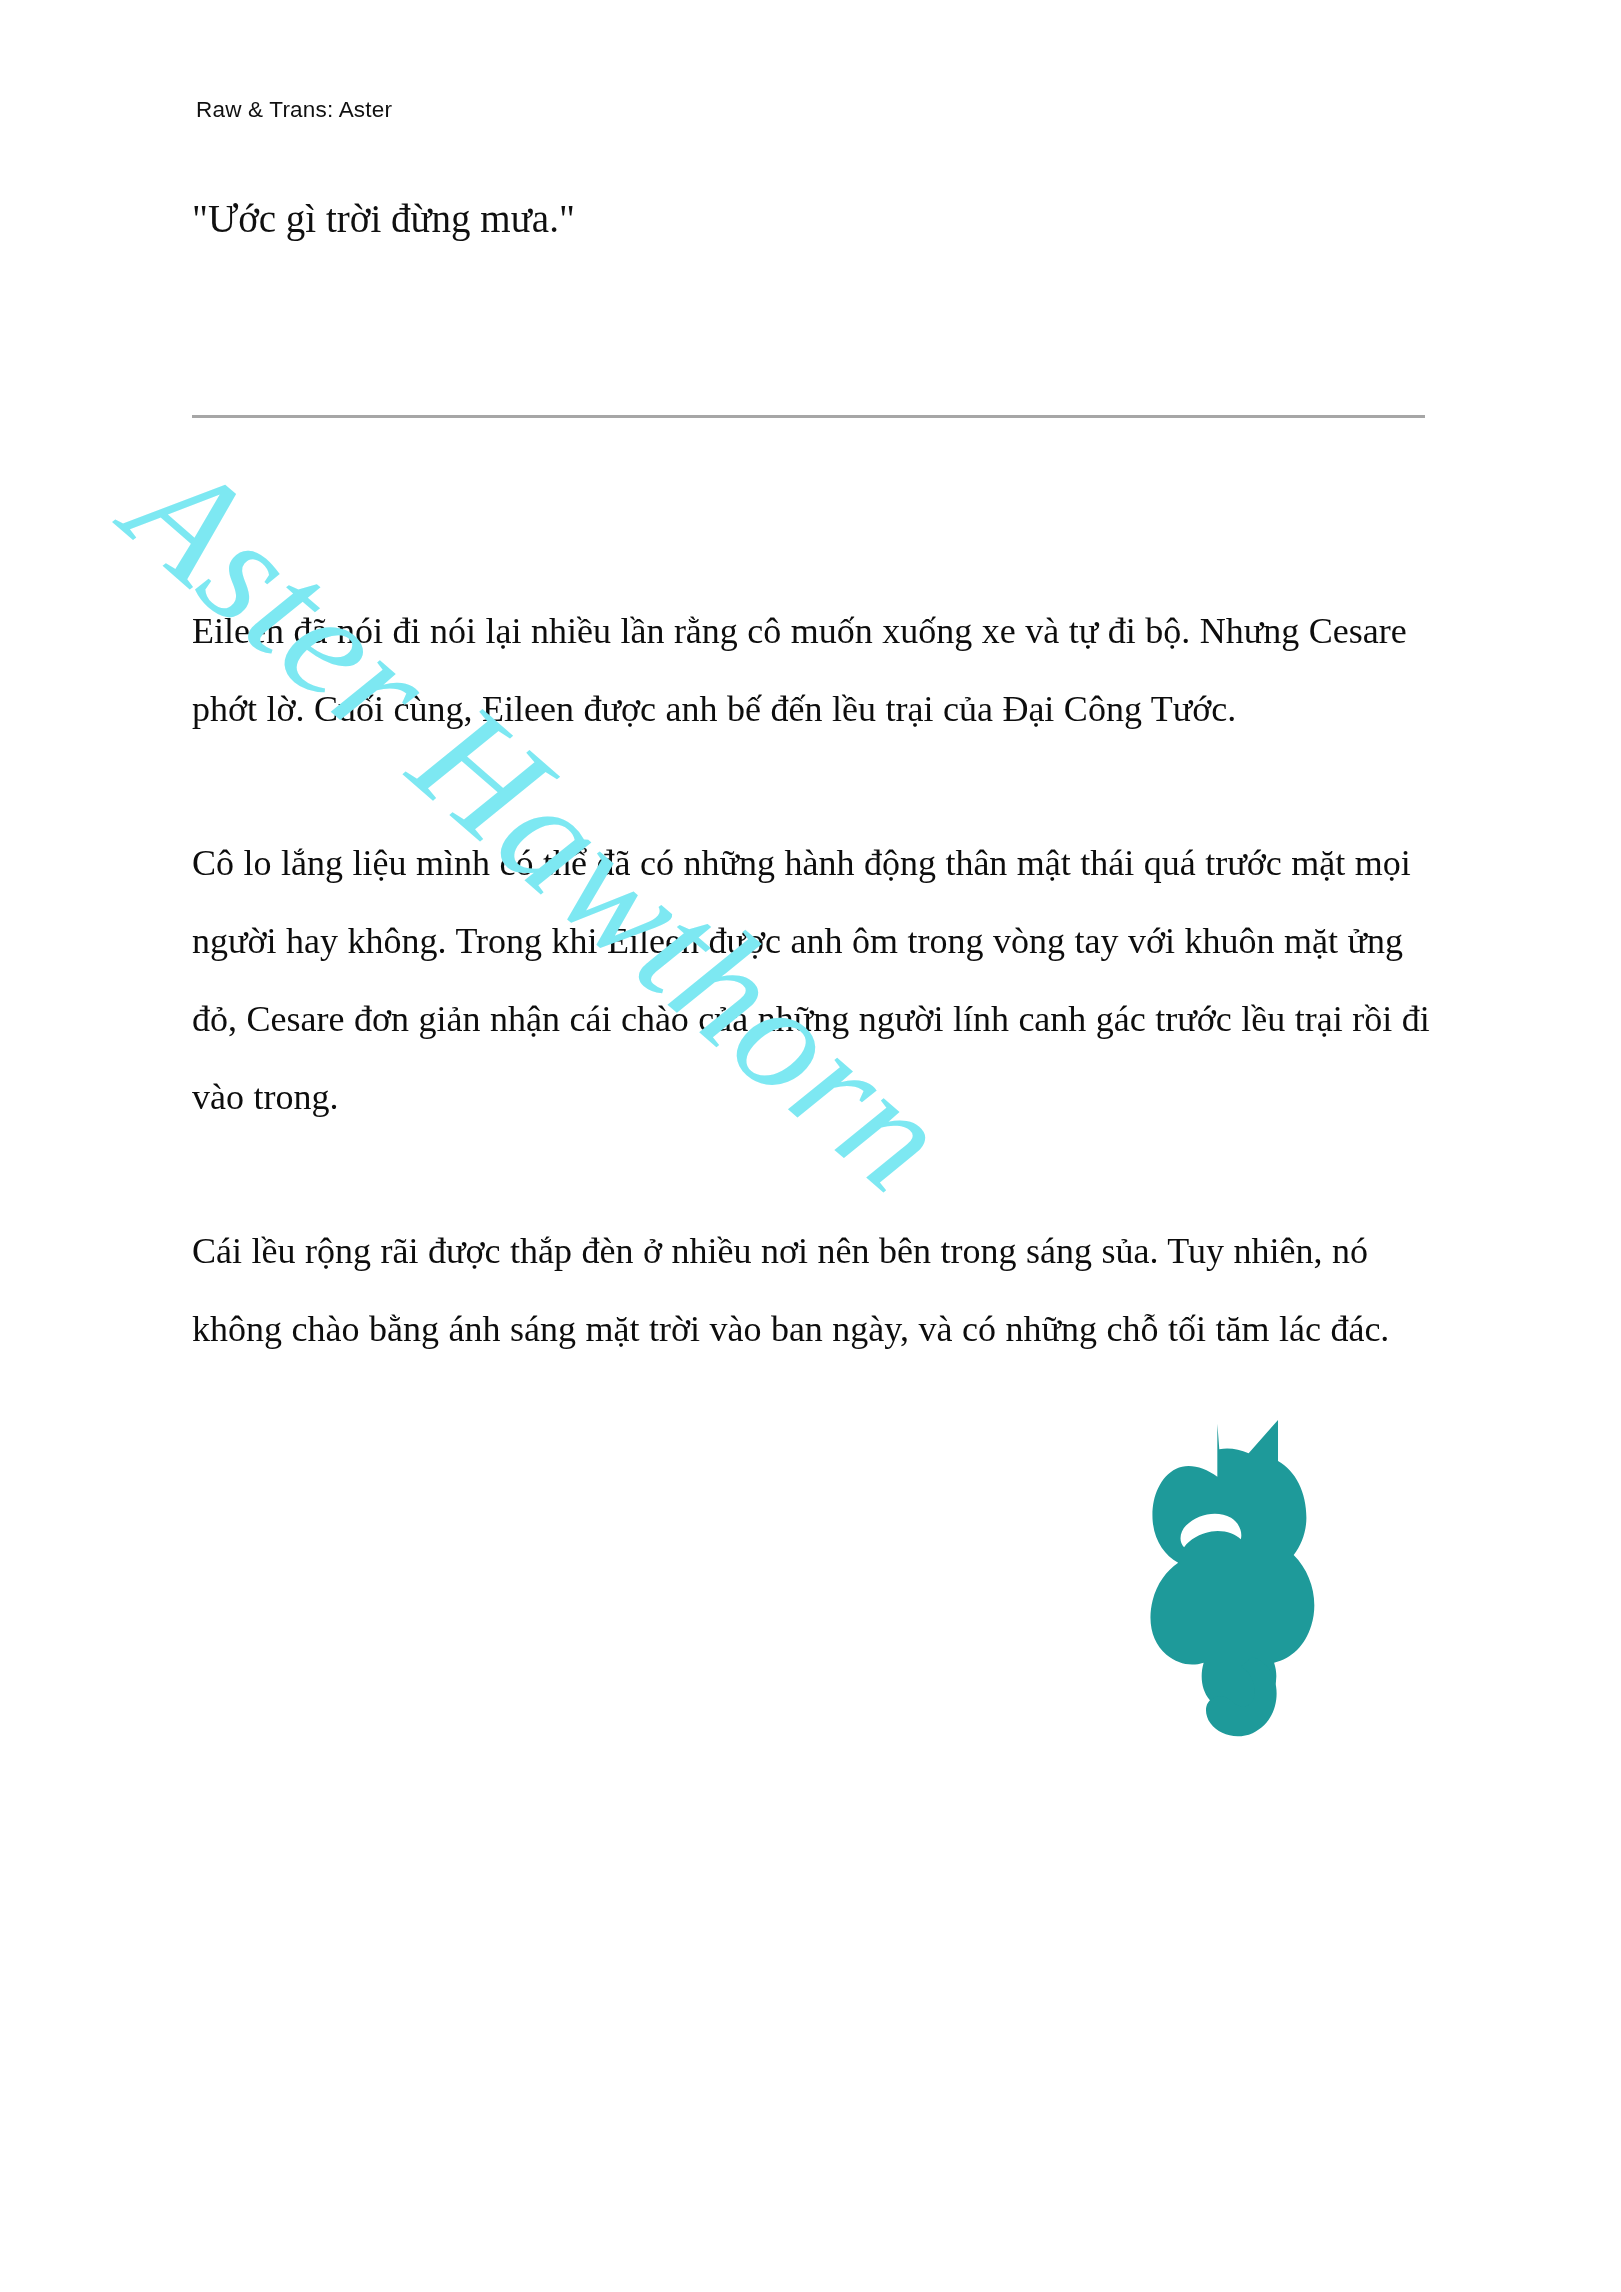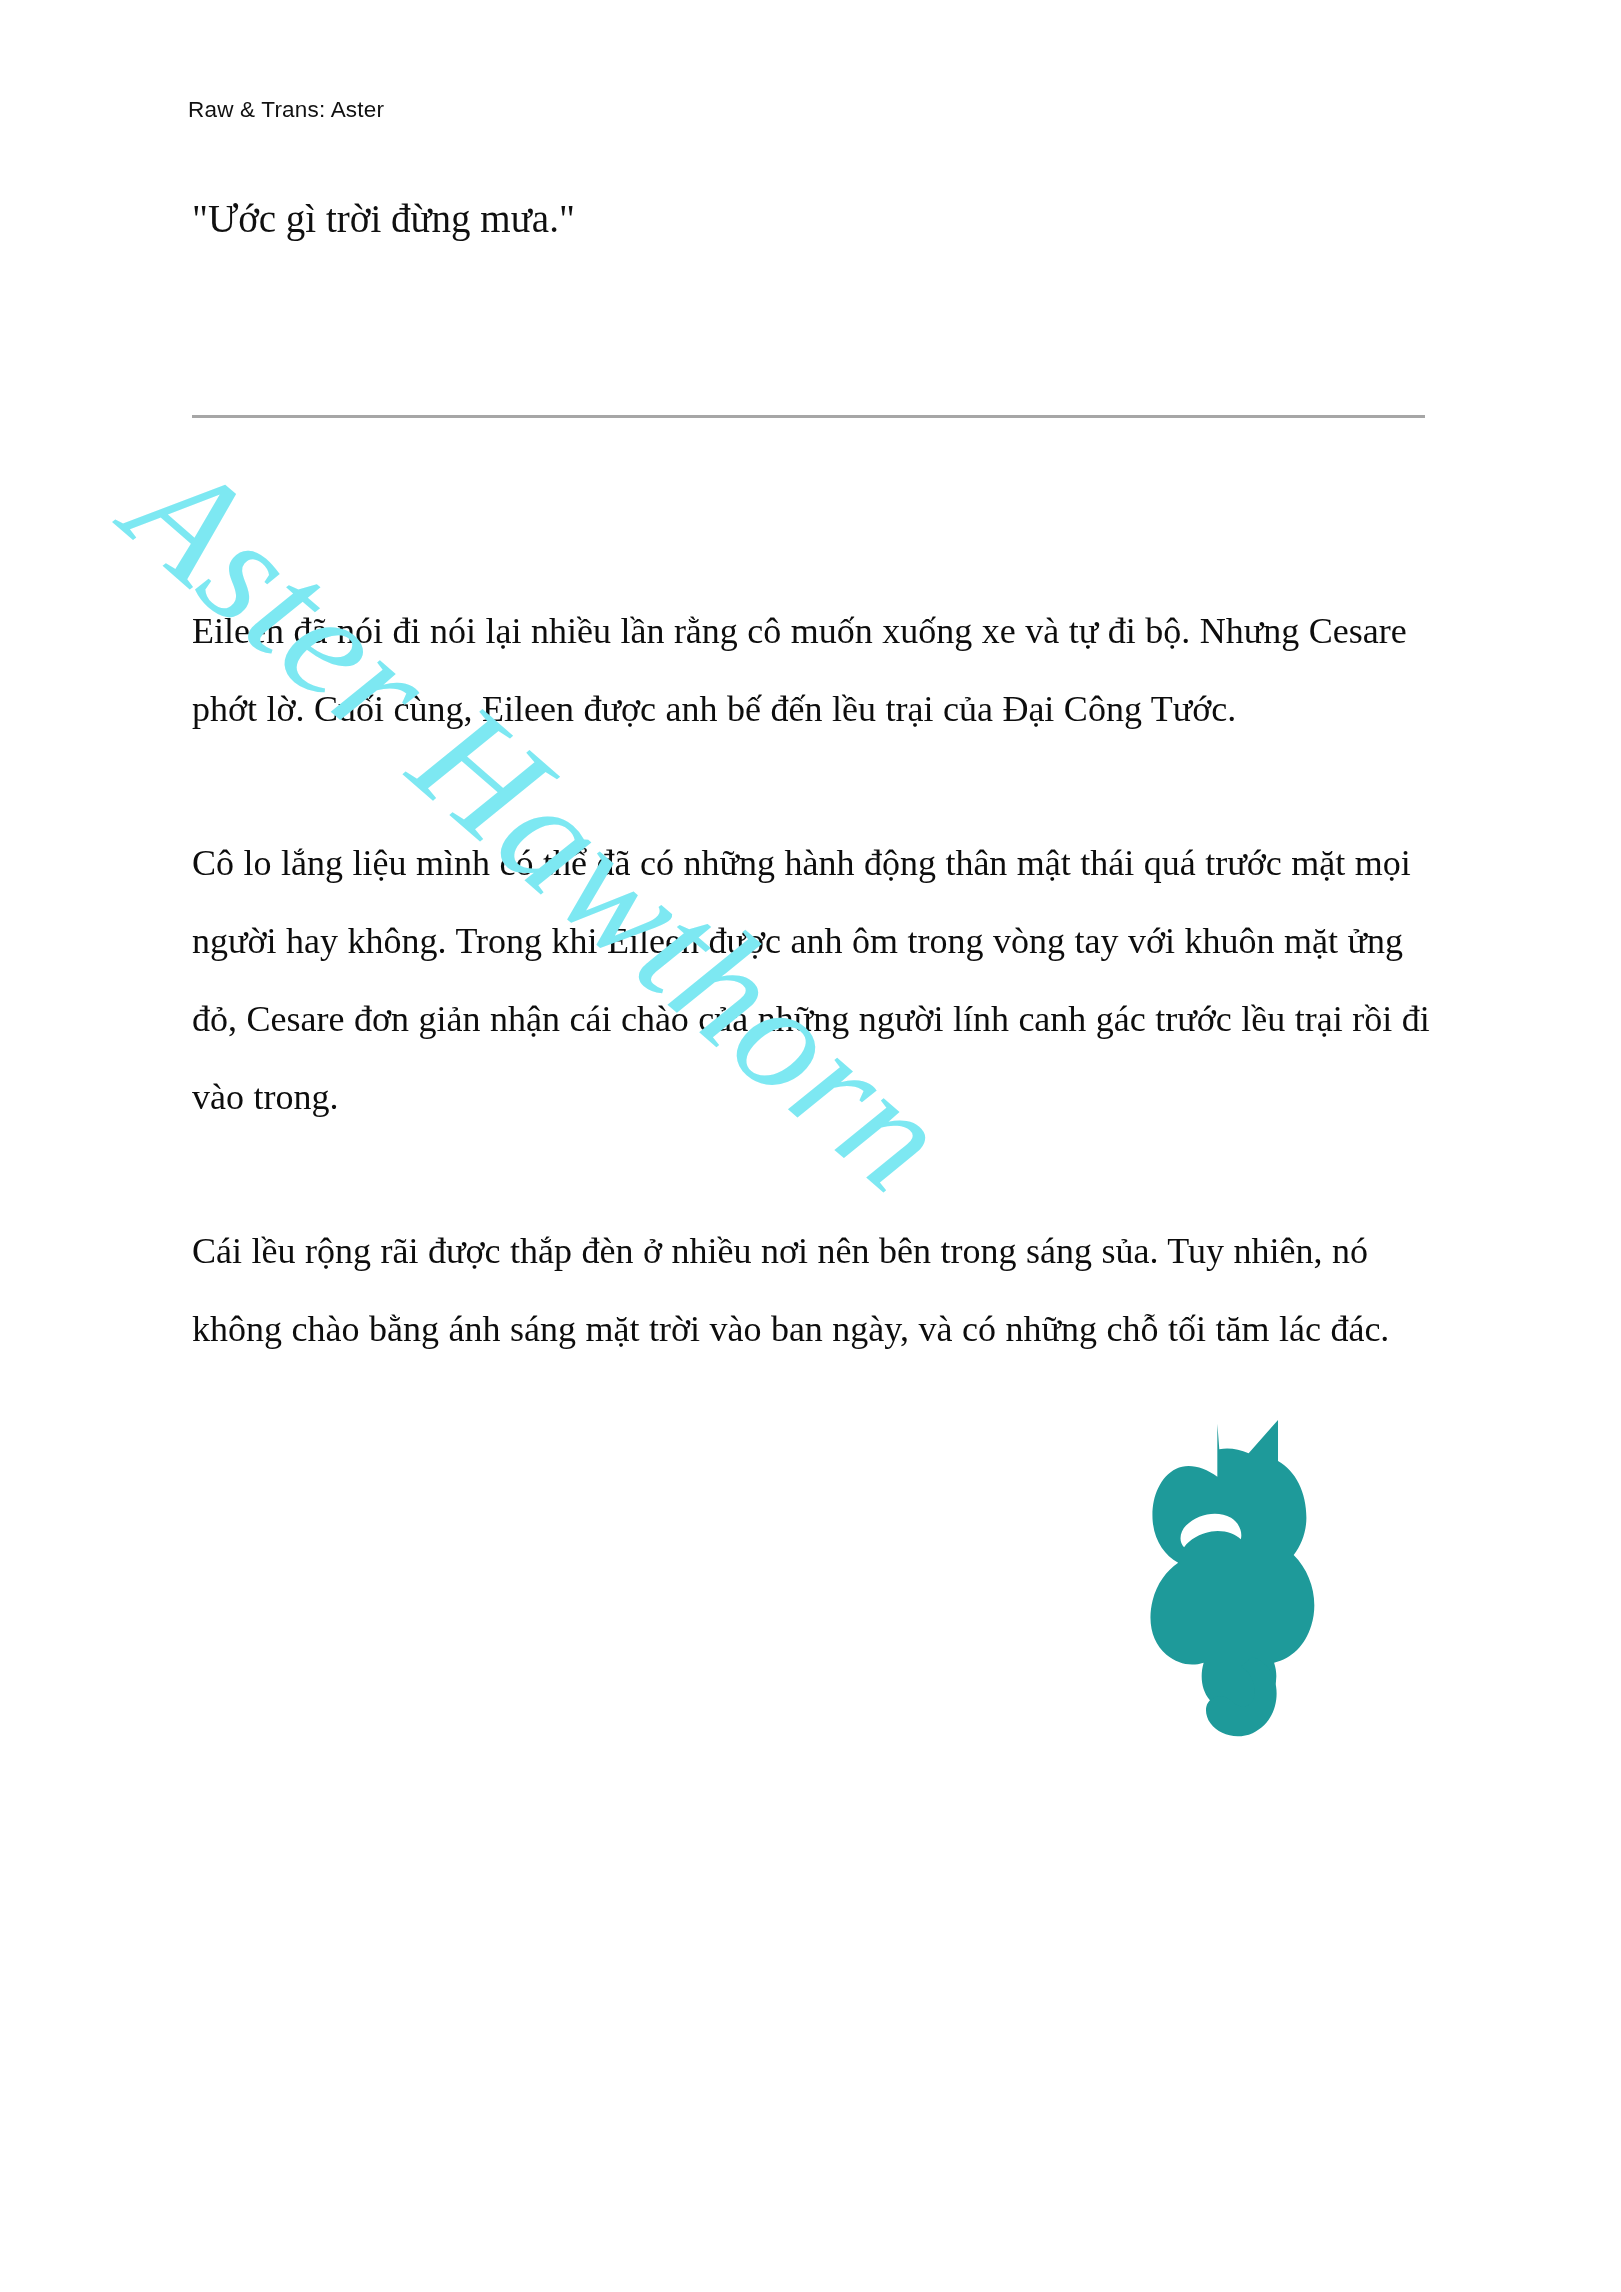--- a/index.html
+++ b/index.html
@@ -17,21 +17,21 @@
 
   .page {
     position: absolute;
     inset: 0;
     background: #ffffff;
   }
 
   
   .header-note {
     position: absolute;
-    left: 188px;
+    left: 196px;
     top: 96px;
     font-family: "Liberation Sans", "DejaVu Sans", sans-serif;
     font-size: 22.5px;
     line-height: 1.2;
     color: #111111;
     letter-spacing: 0.2px;
     white-space: nowrap;
   }
 
   

